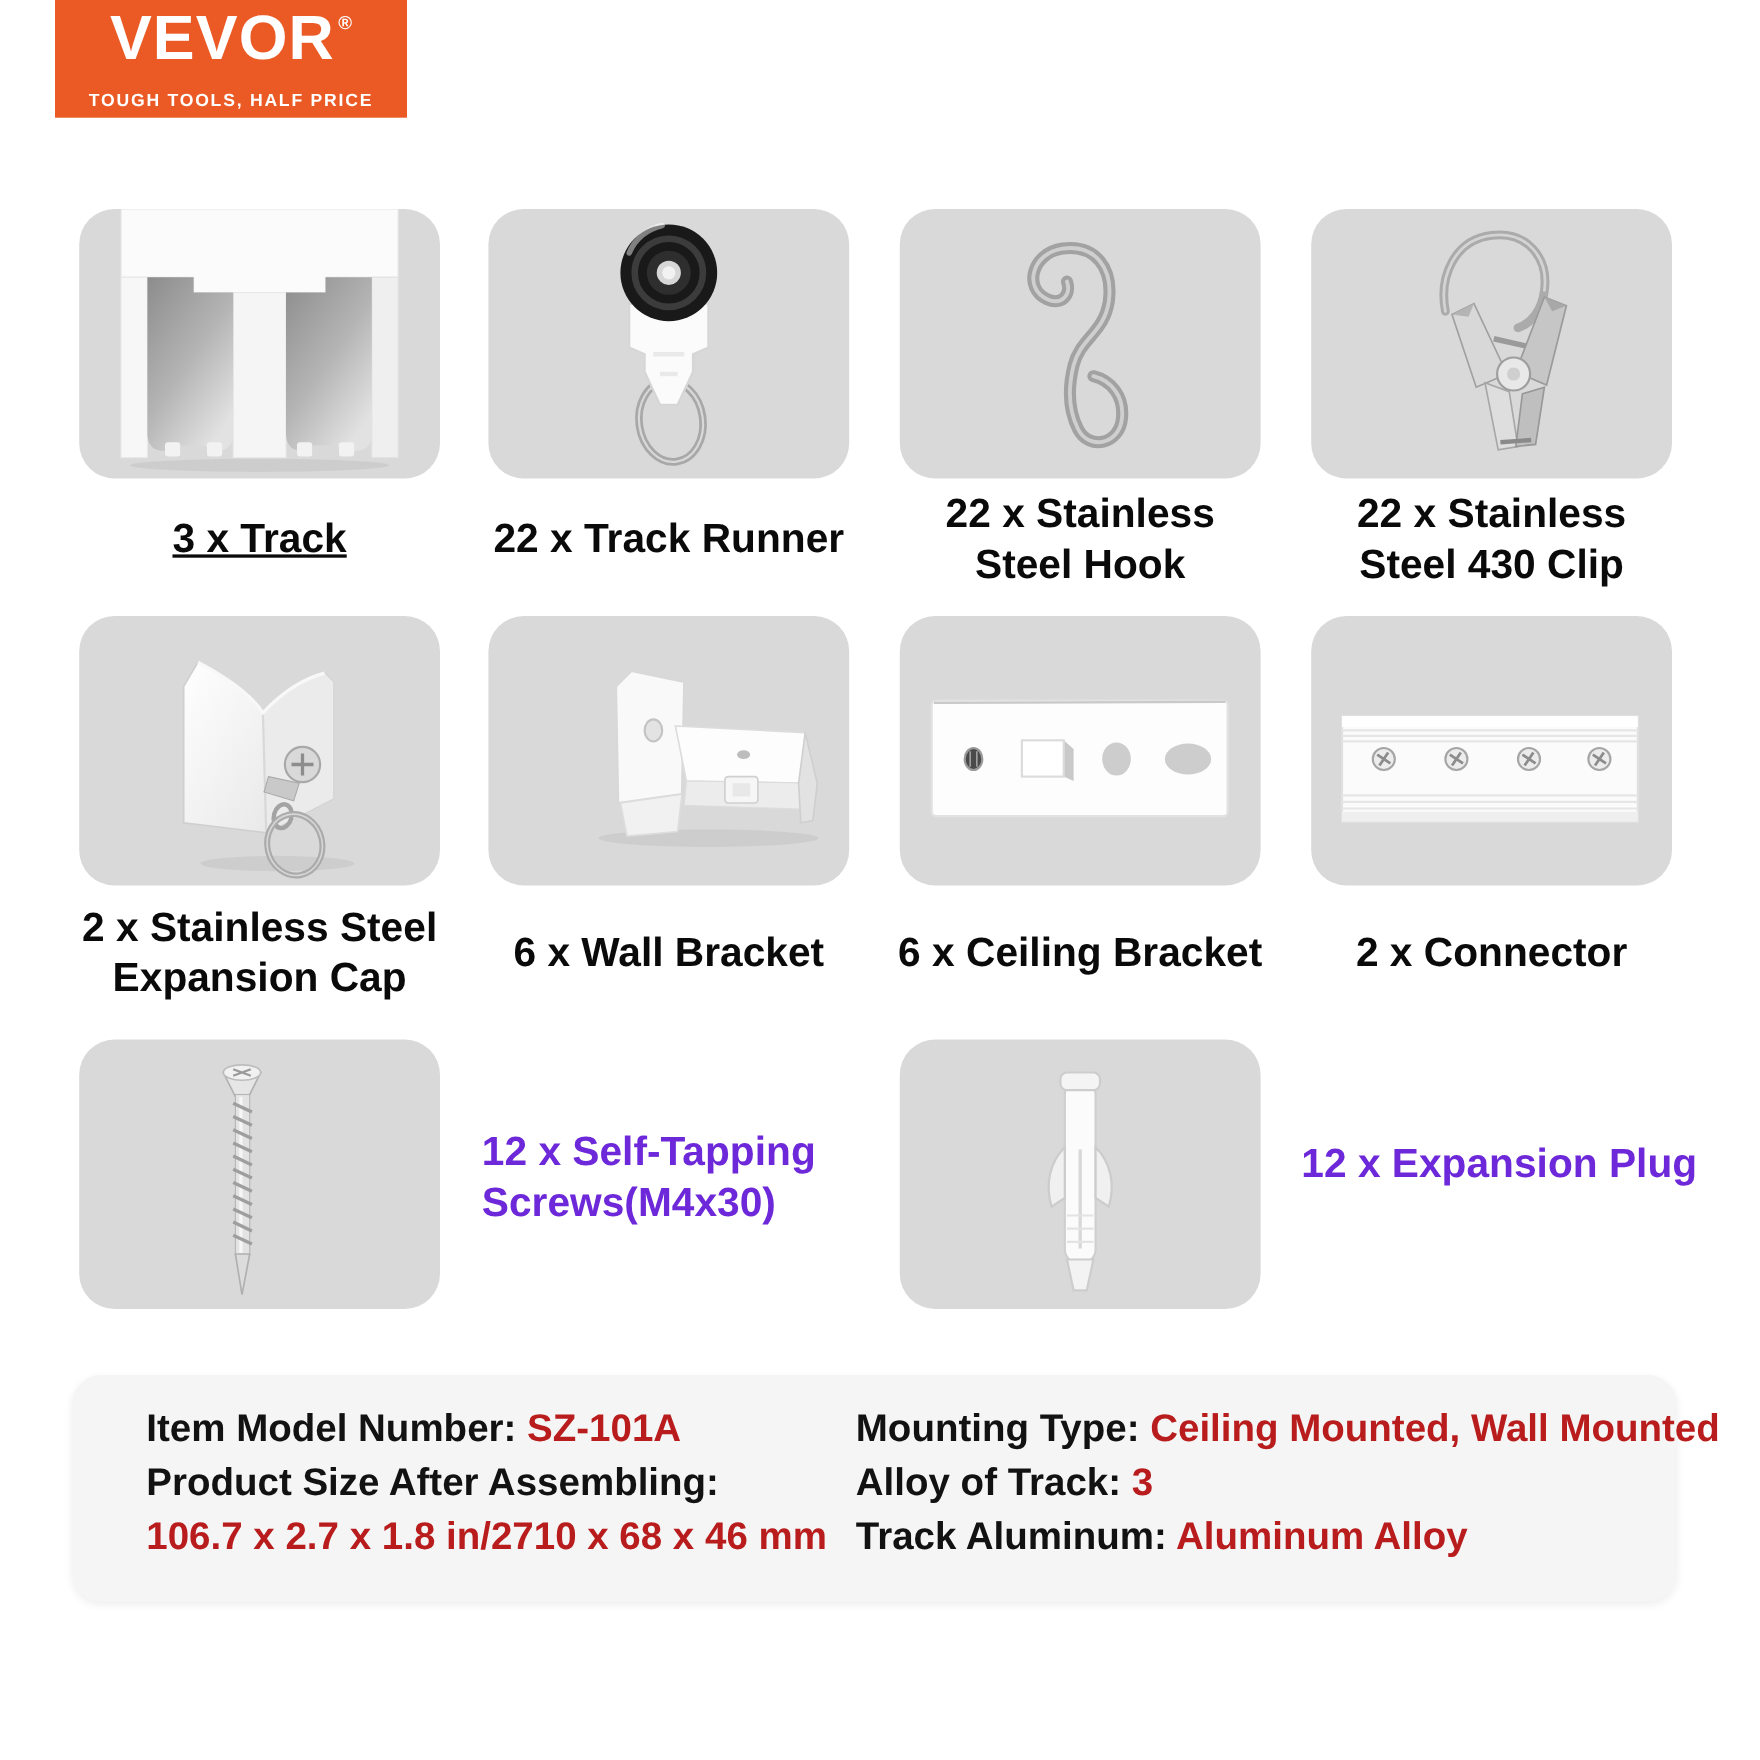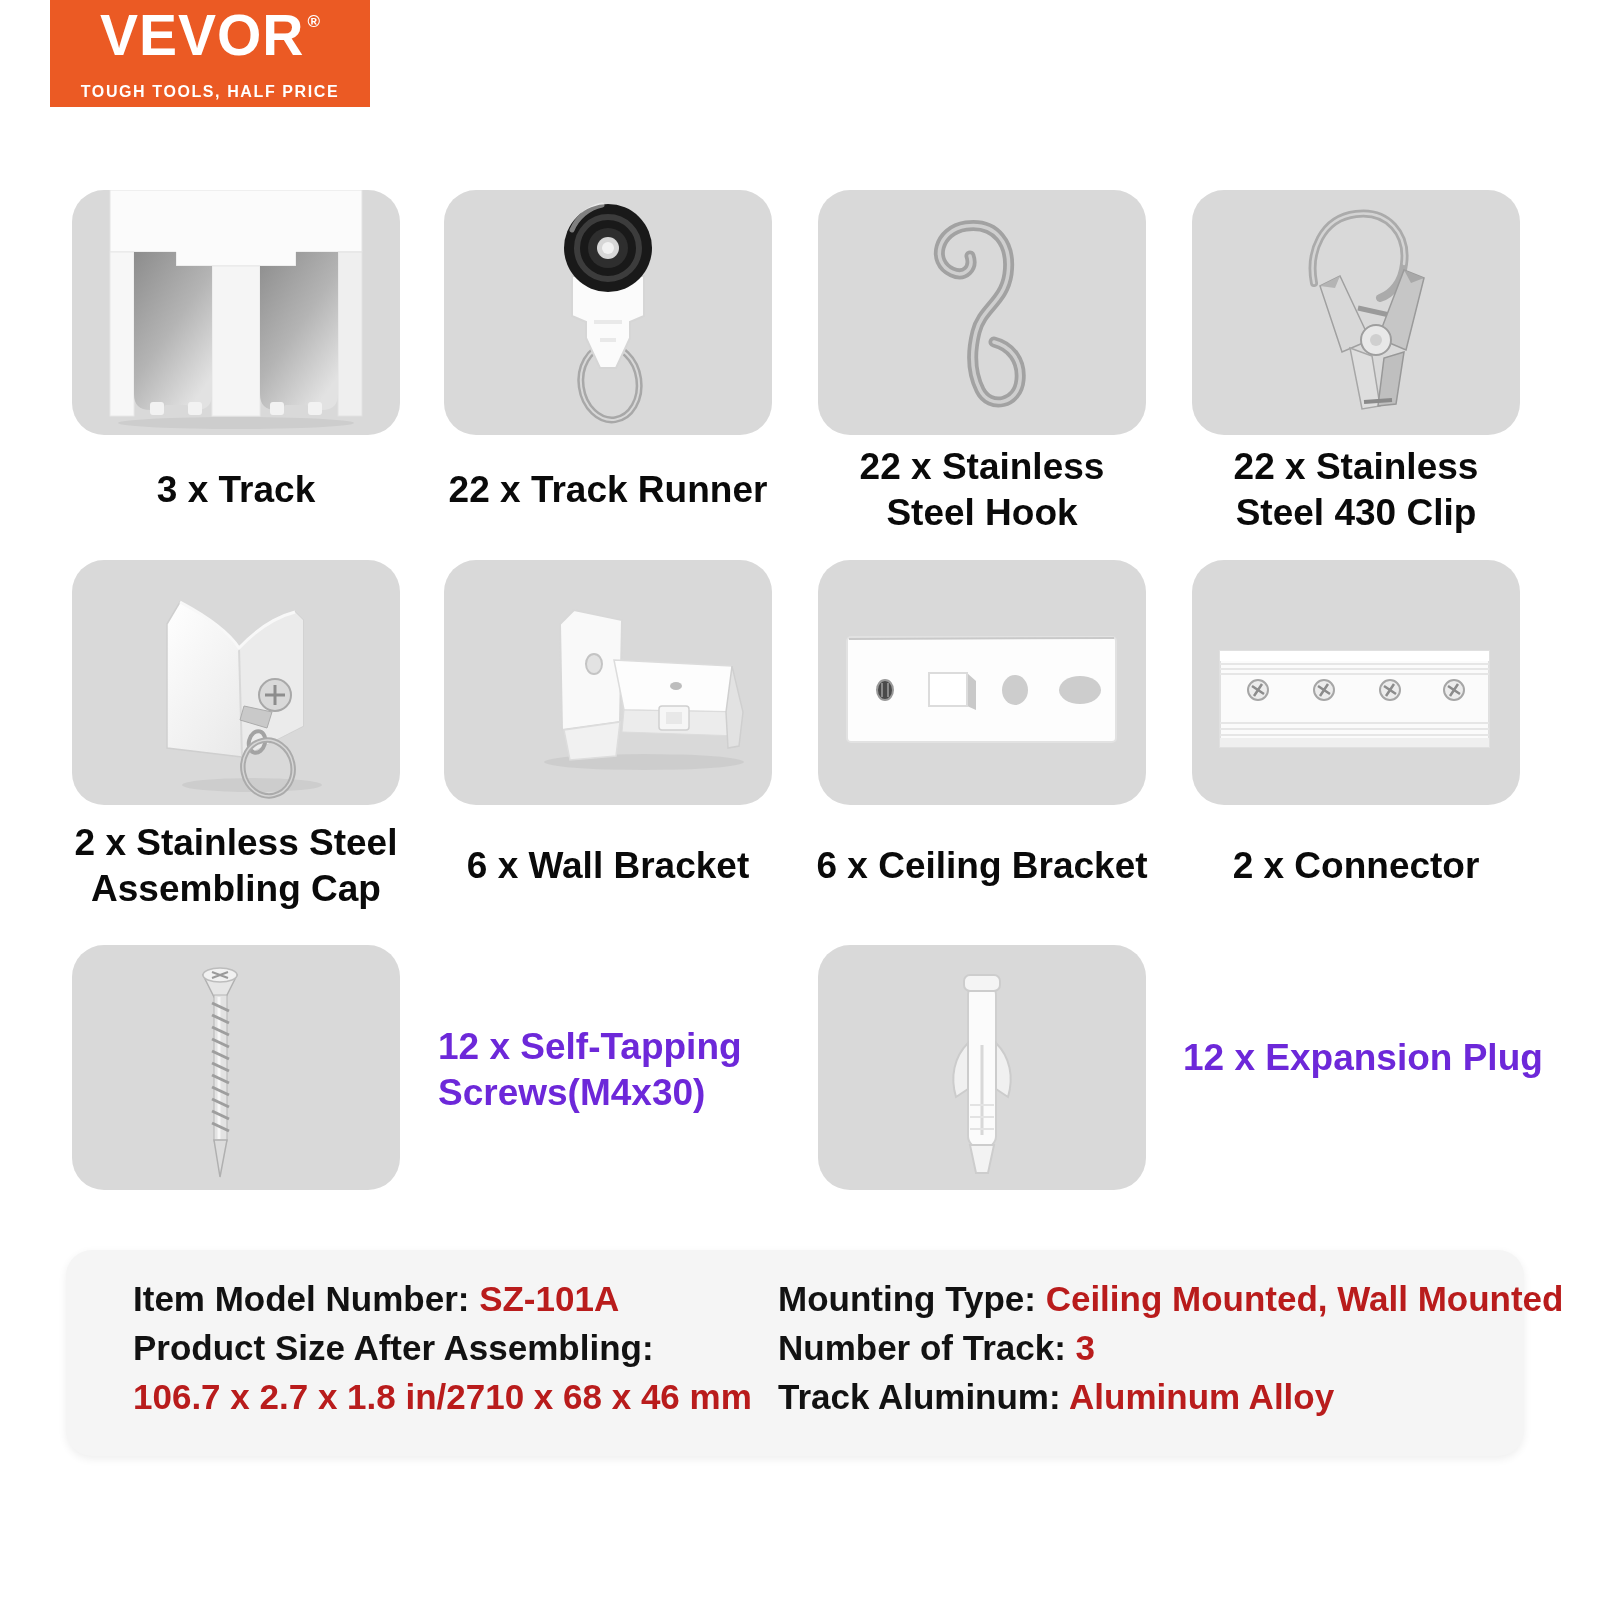--- a/index.html
+++ b/index.html
@@ -113,21 +113,21 @@
       <path d="M 232,88 L 212,80 L 186,148 L 214,160 Z" fill="#c6c6c6" stroke="#9a9a9a" stroke-width="1.5"></path>
       <path d="M 232,88 L 212,80 L 219,93 Z" fill="#a8a8a8"></path>
       <path d="M 158,158 L 180,166 L 188,216 L 170,219 Z" fill="#dedede" stroke="#a7a7a7" stroke-width="1.5"></path>
       <path d="M 212,162 L 192,168 L 186,216 L 204,214 Z" fill="#bfbfbf" stroke="#989898" stroke-width="1.5"></path>
       <line x1="172" y1="212" x2="200" y2="210" stroke="#8a8a8a" stroke-width="4"></line>
       <circle cx="184" cy="150" r="15" fill="#e8e8e8" stroke="#9e9e9e" stroke-width="2"></circle>
       <circle cx="184" cy="150" r="6" fill="#cfcfcf"></circle>
     </svg>
   </div>
 
-  <div class="cap" style="left:52px; top:442px;">
+  <div class="cap" style="left:52px; top:442px;text-decoration:underline;">
     <div>3 x Track</div>
     <div></div>
   </div>
   <div class="cap" style="left:424px; top:442px;">
     <div>22 x Track Runner</div>
     <div></div>
   </div>
   <div class="cap" style="left:798px; top:442px;">
     <div>22 x Stainless</div>
     <div>Steel Hook</div>
@@ -202,21 +202,21 @@
         <circle cx="198" cy="130" r="10" fill="#ececec" stroke="#a6a6a6"></circle>
         <path d="M 192,126 L 204,134 M 202,124 L 194,136" stroke="#8c8c8c" stroke-width="2.5"></path>
         <circle cx="262" cy="130" r="10" fill="#ececec" stroke="#a6a6a6"></circle>
         <path d="M 256,126 L 268,134 M 266,124 L 258,136" stroke="#8c8c8c" stroke-width="2.5"></path>
       </g>
     </svg>
   </div>
 
   <div class="cap" style="left:52px; top:818px;">
     <div>2 x Stainless Steel</div>
-    <div>Assembling Cap</div>
+    <div>Expansion Cap</div>
   </div>
   <div class="cap" style="left:424px; top:818px;">
     <div>6 x Wall Bracket</div>
     <div></div>
   </div>
   <div class="cap" style="left:798px; top:818px;">
     <div>6 x Ceiling Bracket</div>
     <div></div>
   </div>
   <div class="cap" style="left:1172px; top:818px;">
@@ -279,21 +279,21 @@
       </div>
       <div class="spec-line">
         <span class="orange">106.7 x 2.7 x 1.8 in/2710 x 68 x 46 mm</span>
       </div>
     </div>
     <div class="spec-col right">
       <div class="spec-line">
         <span>Mounting Type: </span><span class="orange">Ceiling Mounted, Wall Mounted</span>
       </div>
       <div class="spec-line">
-        <span>Number of Track: </span><span class="orange">3</span>
+        <span>Alloy of Track: </span><span class="orange">3</span>
       </div>
       <div class="spec-line">
         <span>Track Aluminum: </span><span class="orange">Aluminum Alloy</span>
       </div>
     </div>
   </div>
 
 </div>
 
 </body></html>

